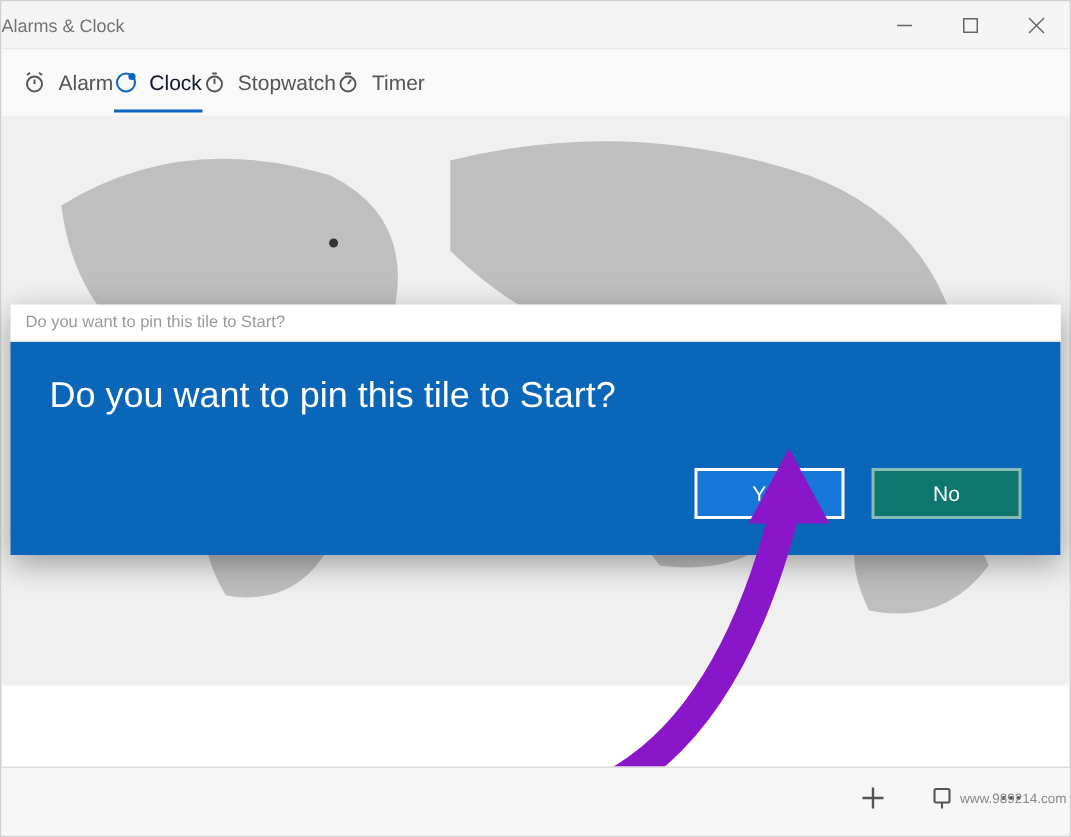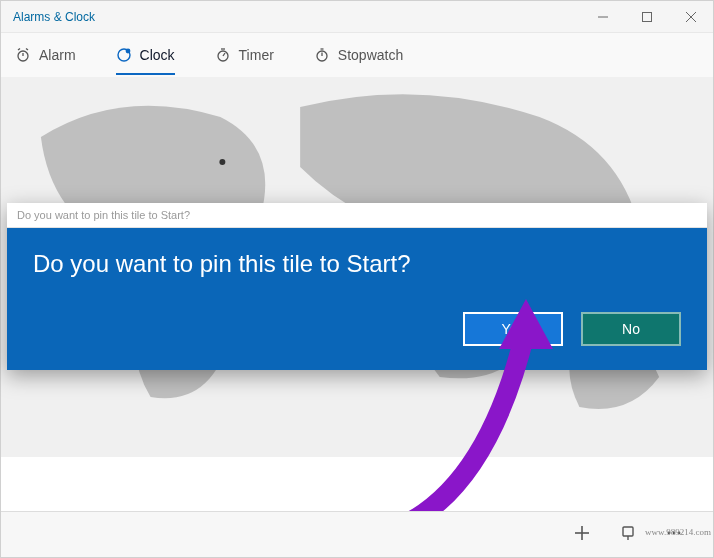--- a/index.html
+++ b/index.html
@@ -2,26 +2,26 @@
 <html><head>
 <meta charset="utf-8">
 <style>
 * { margin: 0; padding: 0; box-sizing: border-box; font-family: "Segoe UI", sans-serif; }
 body { width: 714px; height: 558px; background: #fff; overflow: hidden; position: relative; }
 
 .outer { width: 714px; height: 558px; border: 1px solid #d0d0d0; position: relative; background: #fff; }
 
 
 .titlebar { height: 32px; display: flex; align-items: center; background: #f5f5f5; border-bottom: 1px solid #e8e8e8; }
-.titlebar .title { padding-left: 12px; font-size: 12px; color: #0369a1; flex: 1; }
+.titlebar .title { font-size: 12px; color: #737373; flex: 1; }
 .titlebar .winctl { width: 44px; height: 32px; display: flex; align-items: center; justify-content: center; color: #666; font-size: 12px; }
 .titlebar .winctl svg { display: block; }
 
 
-.tabs { height: 44px; display: flex; align-items: center; padding: 0 14px; gap: 40px; background: #f9f9f9; }
+.tabs { height: 44px; display: flex; align-items: center; padding: 0 14px; background: #f9f9f9; }
 .tab { display: flex; align-items: center; gap: 8px; font-size: 14px; color: #555; height: 100%; position: relative; }
 .tab.active { color: #0f172a; }
 .tab.active::after { content: ""; position: absolute; left: 0; right: 0; bottom: 2px; height: 2px; background: #0b67c2; }
 .tab .ticon { width: 16px; height: 16px; display: inline-block; }
 
 
 .maparea { position: relative; height: 380px; background: linear-gradient(#f3f3f3,#eeeeee); overflow: hidden; }
 .maparea svg.world { position: absolute; left: 0; top: 0; width: 100%; height: 100%; }
 
 
@@ -37,21 +37,21 @@
 .overlay .dlgbody { background: #0a66b8; padding: 22px 26px 24px 26px; }
 .overlay .dlgmsg { color: #fff; font-size: 24px; font-weight: 300; margin-bottom: 34px; }
 .overlay .dlgbtns { display: flex; justify-content: flex-end; gap: 18px; }
 .overlay .dlgbtn { width: 100px; height: 34px; display: flex; align-items: center; justify-content: center; color: #fff; font-size: 14px; border: 2px solid #ffffff80; background: #0f766e; }
 .overlay .dlgbtn.primary { background: #1677d8; border: 2px solid #fff; }
 
 
 .arrow { position: absolute; left: 300px; top: 288px; width: 320px; height: 260px; pointer-events: none; }
 
 
-.wm { position: absolute; right: 2px; bottom: 20px; font-size: 9px; color: #888; writing-mode: horizontal-tb; transform: rotate(0); font-family: Liberation Serif, serif; }
+.wm { position: absolute; right: 2px; bottom: 20px; font-size: 9px; color: #888; writing-mode: horizontal-tb; transform: rotate(0); }
 </style>
 </head>
 <body>
 
 <div class="outer">
 
   <div class="titlebar">
     <div class="title">Alarms &amp; Clock</div>
     <div class="winctl">
       <svg width="12" height="12">
@@ -89,35 +89,35 @@
             <circle cx="8" cy="8" r="6" fill="none" stroke="#0b67c2" stroke-width="1.4"></circle>
             <circle cx="12" cy="4" r="2.4" fill="#0b67c2"></circle>
           </svg>
       </span>
       <span>Clock</span>
     </div>
     <div class="tab">
       <span class="ticon">
         <svg viewBox="0 0 16 16" width="16" height="16">
             <circle cx="8" cy="9" r="5" fill="none" stroke="#555" stroke-width="1.3"></circle>
+            <line x1="8" y1="9" x2="8" y2="5.5" stroke="#555" stroke-width="1.3"></line>
+            <line x1="6.5" y1="2" x2="9.5" y2="2" stroke="#555" stroke-width="1.3"></line>
+          </svg>
+      </span>
+      <span>Stopwatch</span>
+    </div>
+    <div class="tab">
+      <span class="ticon">
+        <svg viewBox="0 0 16 16" width="16" height="16">
+            <circle cx="8" cy="9" r="5" fill="none" stroke="#555" stroke-width="1.3"></circle>
             <line x1="8" y1="9" x2="10" y2="6" stroke="#555" stroke-width="1.3"></line>
             <line x1="6" y1="2" x2="10" y2="2" stroke="#555" stroke-width="1.3"></line>
           </svg>
       </span>
       <span>Timer</span>
-    </div>
-    <div class="tab">
-      <span class="ticon">
-        <svg viewBox="0 0 16 16" width="16" height="16">
-            <circle cx="8" cy="9" r="5" fill="none" stroke="#555" stroke-width="1.3"></circle>
-            <line x1="8" y1="9" x2="8" y2="5.5" stroke="#555" stroke-width="1.3"></line>
-            <line x1="6.5" y1="2" x2="9.5" y2="2" stroke="#555" stroke-width="1.3"></line>
-          </svg>
-      </span>
-      <span>Stopwatch</span>
     </div>
   </div>
 
   <div class="maparea">
     <svg class="world" viewBox="0 0 714 380" preserveAspectRatio="none">
       <rect width="714" height="380" fill="#f0f0f0"></rect>
 
       <path d="M40,60 Q120,10 220,40 Q280,70 260,140 Q200,200 120,170 Q50,140 40,60 Z" fill="#bfbfbf"></path>
       <path d="M300,30 Q420,0 540,40 Q620,70 640,150 Q560,200 460,170 Q360,150 300,90 Z" fill="#bfbfbf"></path>
       <path d="M420,190 Q500,180 540,240 Q520,310 440,300 Q400,250 420,190 Z" fill="#bfbfbf"></path>

